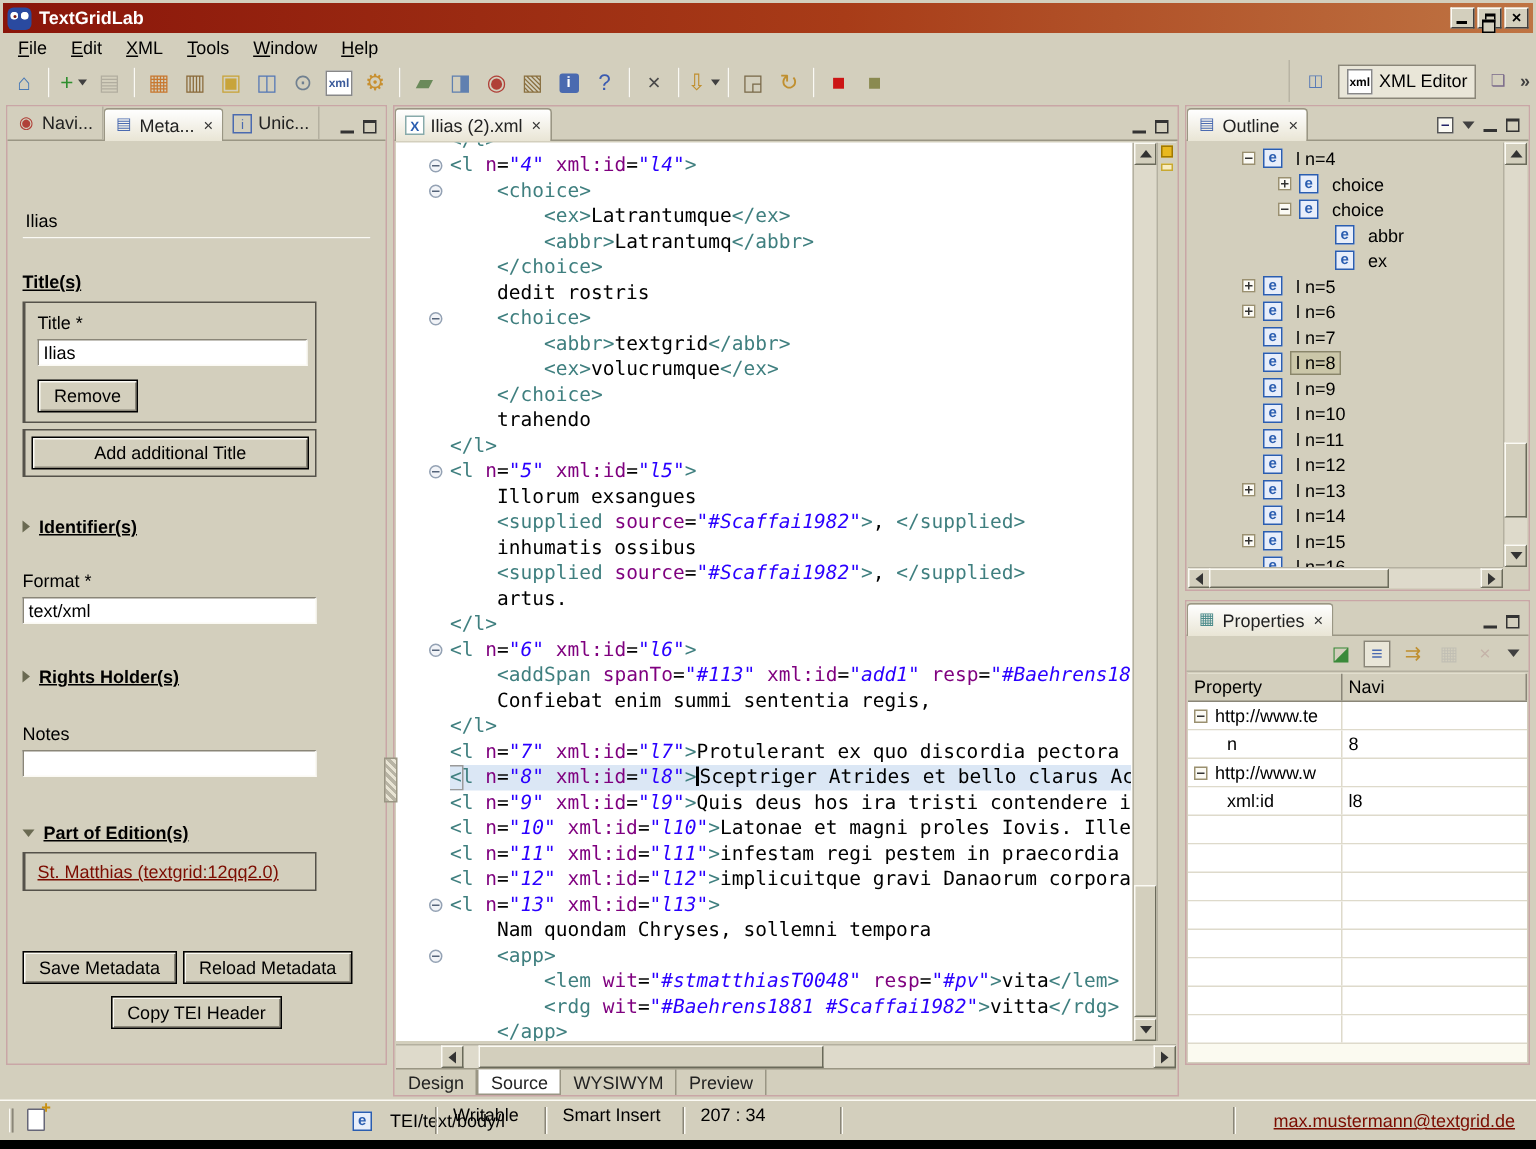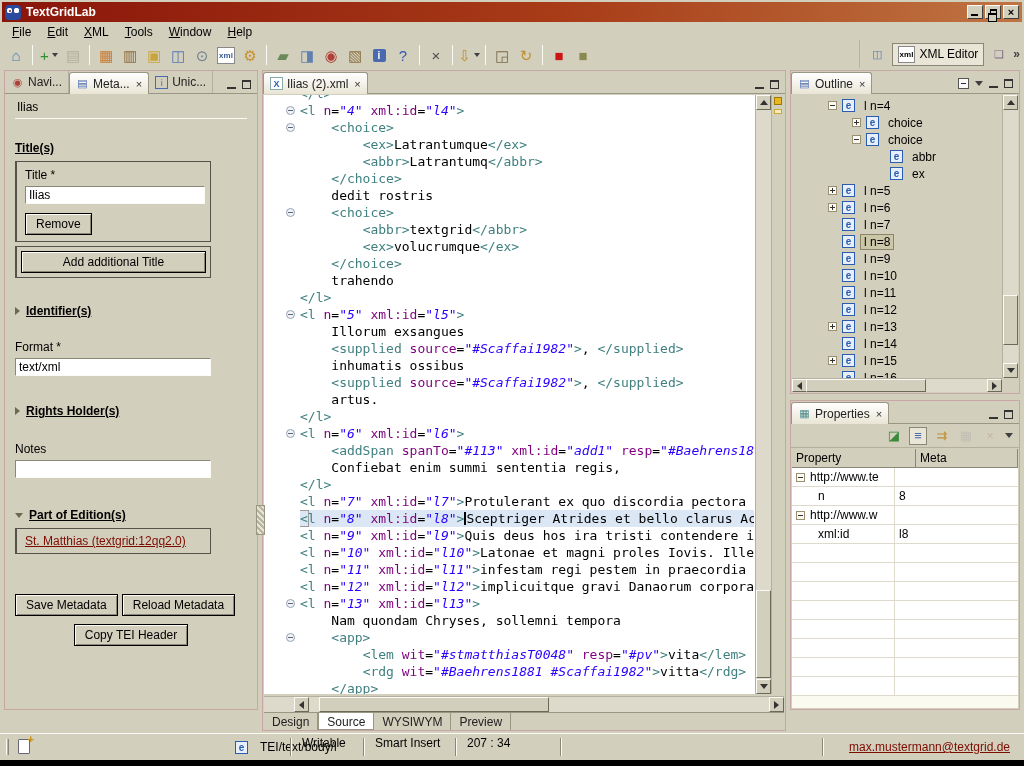--- a/index.html
+++ b/index.html
@@ -54,21 +54,21 @@
   .closex{font-size:11px;color:#333;margin-left:2px;}
   .minmax{margin-left:auto;display:flex;align-items:center;gap:6px;padding:0 6px 4px 0;}
   .ico-min{width:9px;height:9px;border-bottom:2px solid #333;}
   .ico-max{width:9px;height:9px;border:1px solid #333;border-top:2px solid #333;}
   .ico-menu{width:0;height:0;border-left:4px solid transparent;border-right:4px solid transparent;border-top:5px solid #404040;}
   .ico-collapseall{width:11px;height:11px;border:1px solid #555;background:#fbfaf4;position:relative;}
   .ico-collapseall::before{content:"";position:absolute;left:2px;right:2px;top:4px;height:1px;background:#226;}
 
   
   #leftpanel{left:4px;top:70px;width:254px;height:640px;}
-  .lp-body{padding:4px 10px;position:relative;height:calc(100% - 23px);overflow:hidden;}
+  .lp-body{padding:4px 10px;position:relative;height:calc(100% - 23px);overflow:hidden;margin-top:40px;}
   .objname{padding:2px 0 4px 2px;}
   .hrule{height:1px;background:#9a9684;border-bottom:1px solid #fbfaf4;margin:0 0 6px 0;}
   .mand{margin:2px 0 0 2px;}
   .sechead{font-weight:bold;margin:22px 0 6px 0;display:flex;align-items:center;gap:6px;text-decoration:underline;}
   .tw-r{width:0;height:0;border-top:4px solid transparent;border-bottom:4px solid transparent;border-left:5px solid #6a6a52;}
   .tw-d{width:0;height:0;border-left:4px solid transparent;border-right:4px solid transparent;border-top:5px solid #6a6a52;}
   .groupbox{border:1px solid #55524a;border-left:2px solid #55524a;padding:6px 8px;width:196px;background:#d3cfbd;}
   .flabel{margin-bottom:4px;}
   .tin{width:180px;height:18px;border:1px solid;border-color:#8a8678 #fbfaf4 #fbfaf4 #8a8678;
     background:#fff;font-family:"Liberation Sans",sans-serif;font-size:12px;padding:1px 3px;}
@@ -135,21 +135,21 @@
   
   #props{left:790px;top:400px;width:230px;height:310px;}
   .ptools{height:24px;display:flex;align-items:center;justify-content:flex-end;gap:6px;padding:0 6px;
     border-bottom:1px solid #b4b0a0;}
   .pico{width:18px;height:18px;display:flex;align-items:center;justify-content:center;font-size:13px;}
   .pico.pressed{background:#e9e6d8;border:1px solid #8a8678;}
   .pico.dis{opacity:.4;}
   .ptable{position:absolute;top:48px;left:1px;right:1px;bottom:1px;background:#fbfaf0;overflow:hidden;}
   .phead{display:flex;height:19px;background:#d3cfbd;border-bottom:1px solid #8a8678;}
   .phead .hcell{padding:2px 4px;border-right:1px solid #8a8678;}
-  .phead .hcell:first-child{width:124px;flex:none;}
+  .phead .hcell:first-child{width:103px;flex:none;}
   .prow{display:flex;height:19px;border-bottom:1px solid #dedacb;background:#fff;}
   .pcell{padding:2px 4px;overflow:hidden;white-space:nowrap;display:flex;align-items:center;}
   .pname{width:103px;flex:none;border-right:1px solid #dedacb;}
   .pname.indent{padding-left:26px;}
   .pval{flex:1;}
 
   
   .statusbar{position:absolute;left:0;right:0;bottom:6px;height:27px;background:#d3cfbd;
     border-top:1px solid #fbfaf4;}
   .grip{position:absolute;left:6px;top:5px;width:3px;height:16px;border-left:1px solid #fbfaf4;
@@ -578,21 +578,21 @@
     <span class="pico" style="color: rgb(58, 138, 58);">◪</span>
       <span class="pico pressed" style="color: rgb(74, 106, 176);">≡</span>
       <span class="pico" style="color: rgb(192, 144, 48);">⇉</span>
       <span class="pico dis" style="color: rgb(168, 168, 168);">▦</span>
       <span class="pico dis" style="color: rgb(176, 138, 138);">×</span>
       <span class="ico-menu" style="order:99"></span>
   </div>
   <div class="ptable">
     <div class="phead">
       <span class="hcell">Property</span>
-      <span class="hcell" style="flex:1">Meta</span>
+      <span class="hcell" style="flex:1">Navi</span>
     </div>
     <div>
         <div class="prow">
           <span class="pcell pname">
             <span class="expander minus"></span>
             <span>http://www.te</span>
           </span>
           <span class="pcell pval"></span>
         </div>
         <div class="prow">

